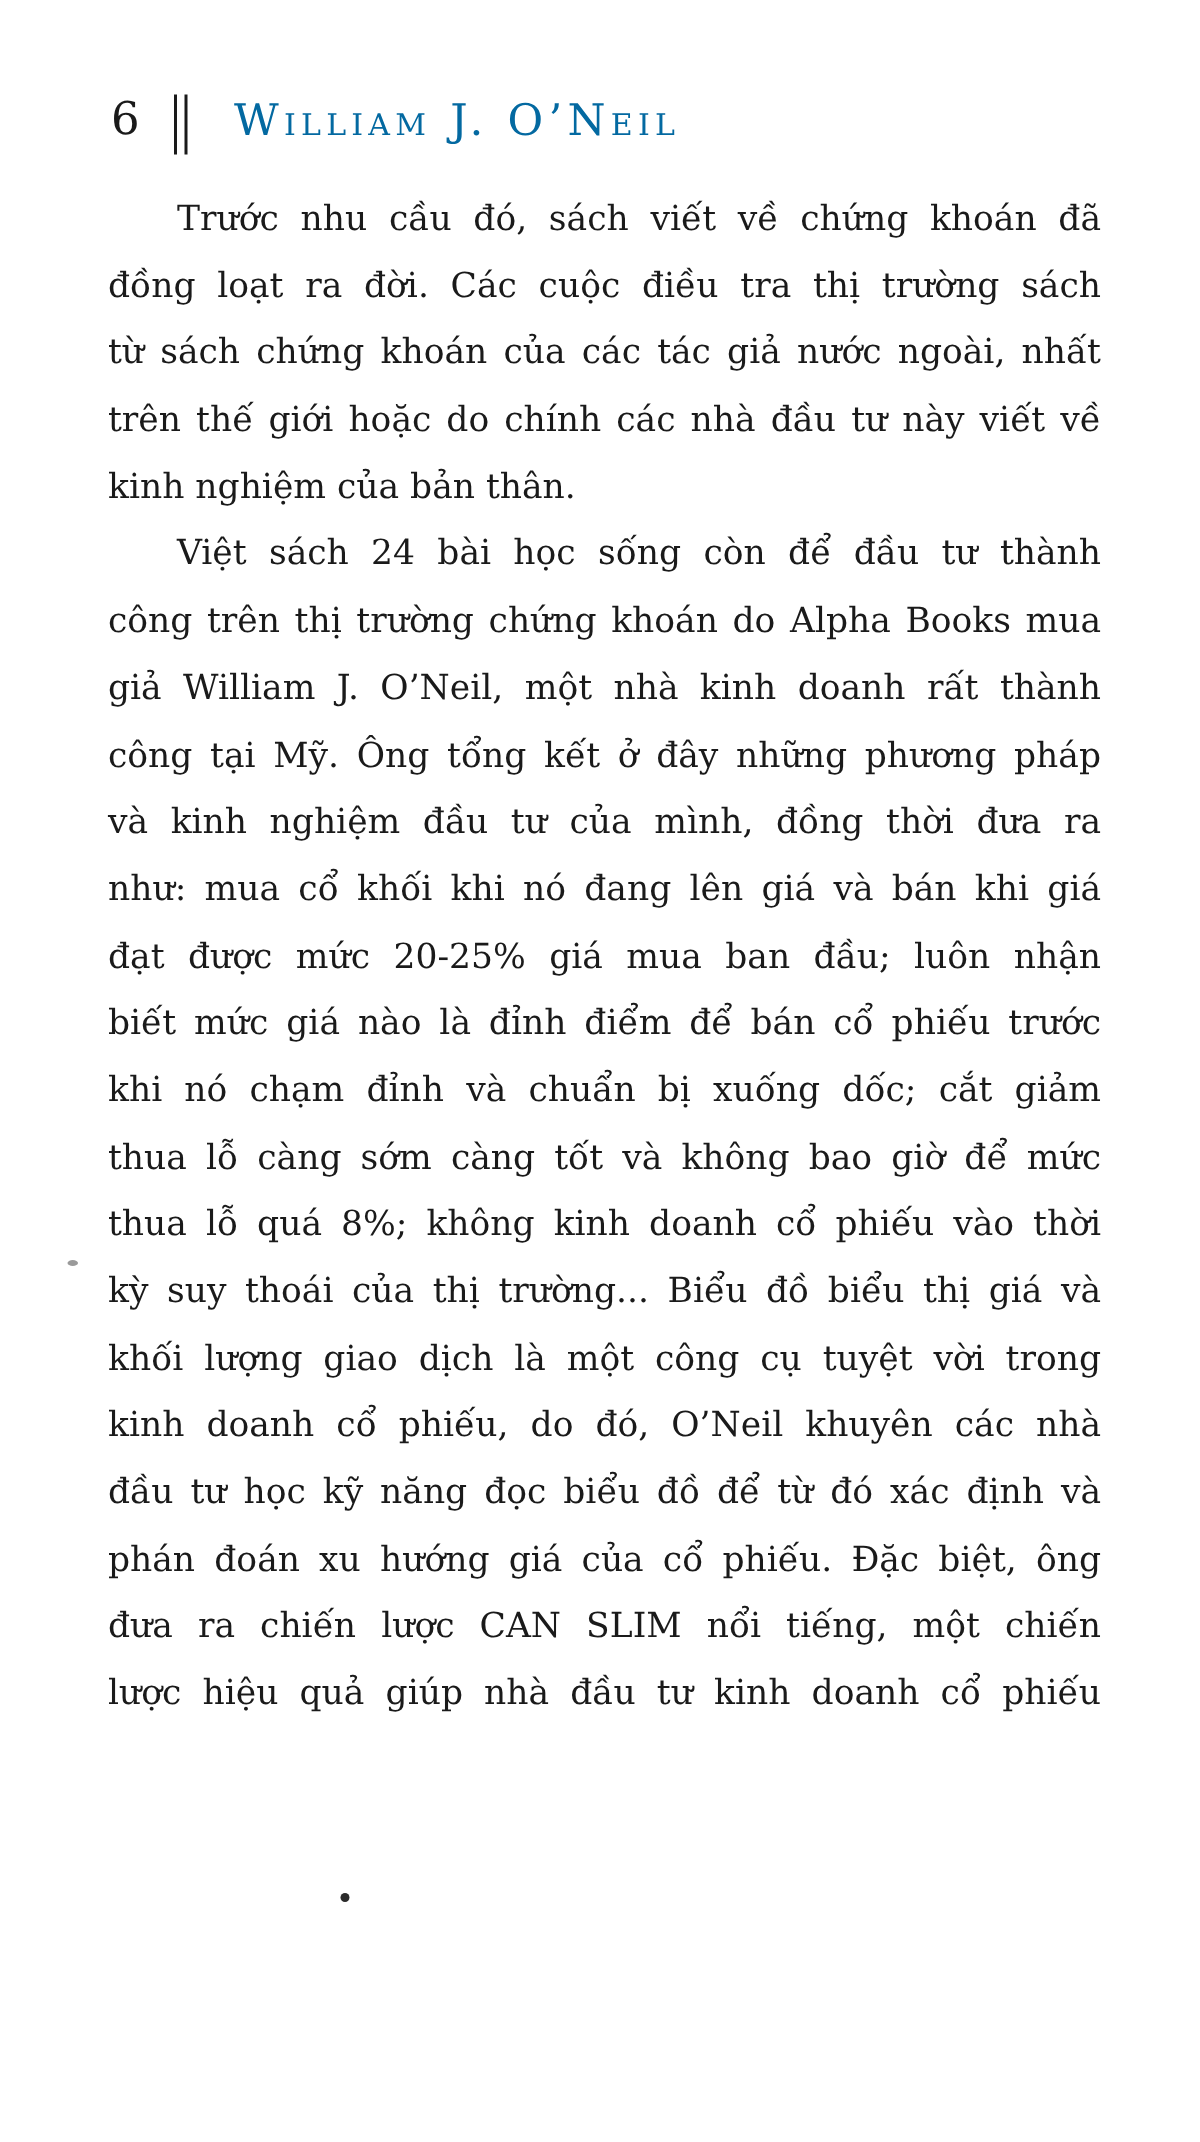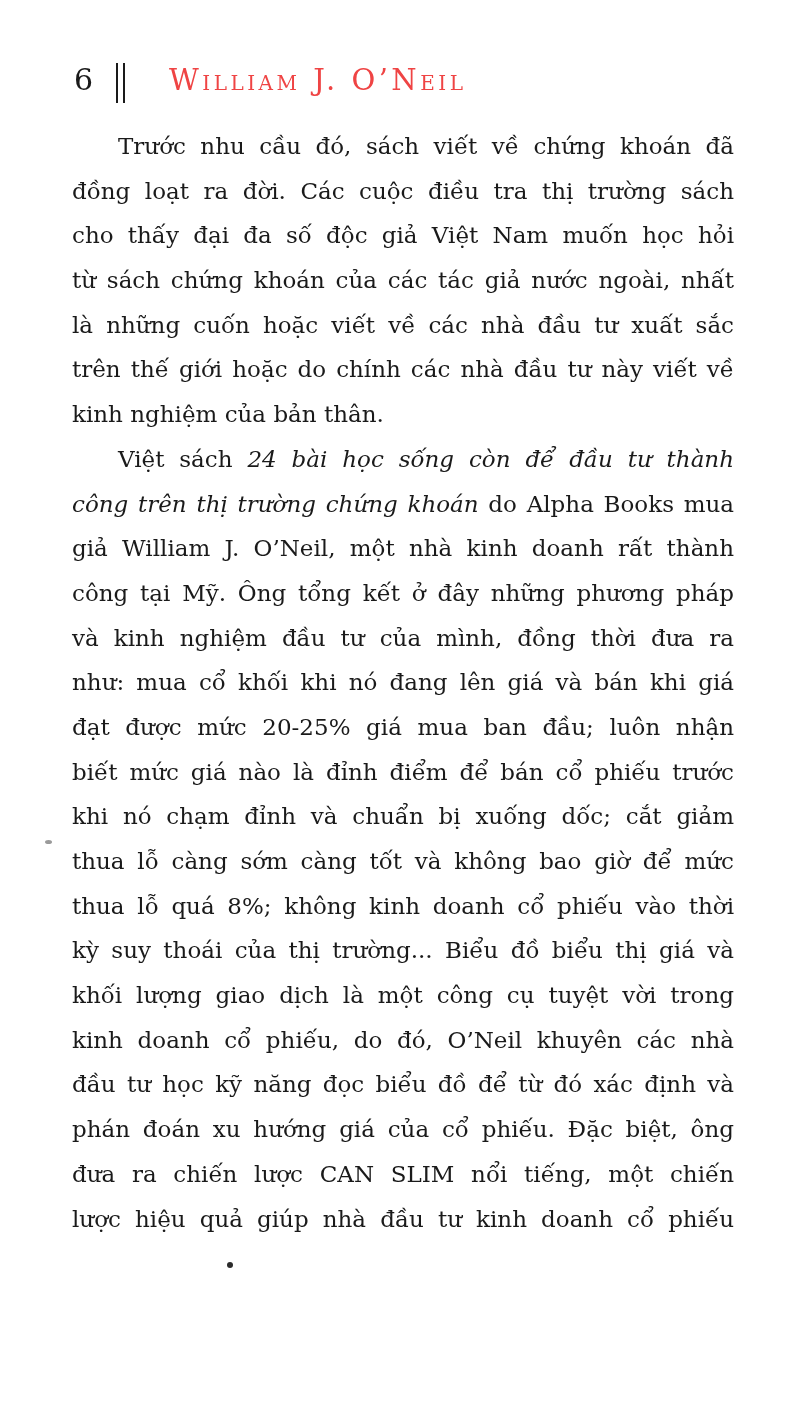--- a/index.html
+++ b/index.html
@@ -39,48 +39,48 @@
     gap: 5px;
   }
   .double-rule i {
     display: block;
     width: 2px;
     height: 40px;
     background: #1a1a1a;
   }
   .author-head {
     position: absolute;
-    left: 169px;
+    left: 156px;
     top: 60px;
     font-size: 29px;
     line-height: 40px;
     font-variant: small-caps;
     letter-spacing: 0.12em;
-    color: #ef4444;
+    color: #0369a1;
     white-space: nowrap;
   }
   
   .page-body {
     position: absolute;
     top: 124px;
     left: 72px;
     width: 662px;
   }
   .line {
     font-size: 23px;
     height: 44.7px;
     line-height: 44.7px;
     text-align: justify;
     text-align-last: justify;
     white-space: normal;
     overflow: visible;
   }
   .line.indent { text-indent: 46px; }
   .line.para-end { text-align-last: left; }
-  .it { font-style: italic; }
+  .it { }
   
   .artifact-dot {
     position: absolute;
     left: 227px;
     top: 1262px;
     width: 6px;
     height: 6px;
     border-radius: 50%;
     background: #2b2b2b;
   }
@@ -102,23 +102,21 @@
   <span class="double-rule">
       <i></i>
       <i></i>
     </span>
   <span class="author-head">William J. O’Neil</span>
 </header>
 
 <main class="page-body">
     <div class="line indent"><span>Trước nhu cầu đó, sách viết về chứng khoán đã</span></div>
     <div class="line"><span>đồng loạt ra đời. Các cuộc điều tra thị trường sách</span></div>
-    <div class="line"><span>cho thấy đại đa số độc giả Việt Nam muốn học hỏi</span></div>
     <div class="line"><span>từ sách chứng khoán của các tác giả nước ngoài, nhất</span></div>
-    <div class="line"><span>là những cuốn hoặc viết về các nhà đầu tư xuất sắc</span></div>
     <div class="line"><span>trên thế giới hoặc do chính các nhà đầu tư này viết về</span></div>
     <div class="line para-end"><span>kinh nghiệm của bản thân.</span></div>
     <div class="line indent"><span>Việt sách </span><span class="it">24 bài học sống còn để đầu tư thành</span></div>
     <div class="line"><span class="it">công trên thị trường chứng khoán</span><span> do Alpha Books mua</span></div>
     <div class="line"><span>giả William J. O’Neil, một nhà kinh doanh rất thành</span></div>
     <div class="line"><span>công tại Mỹ. Ông tổng kết ở đây những phương pháp</span></div>
     <div class="line"><span>và kinh nghiệm đầu tư của mình, đồng thời đưa ra</span></div>
     <div class="line"><span>như: mua cổ khối khi nó đang lên giá và bán khi giá</span></div>
     <div class="line"><span>đạt được mức 20-25% giá mua ban đầu; luôn nhận</span></div>
     <div class="line"><span>biết mức giá nào là đỉnh điểm để bán cổ phiếu trước</span></div>

